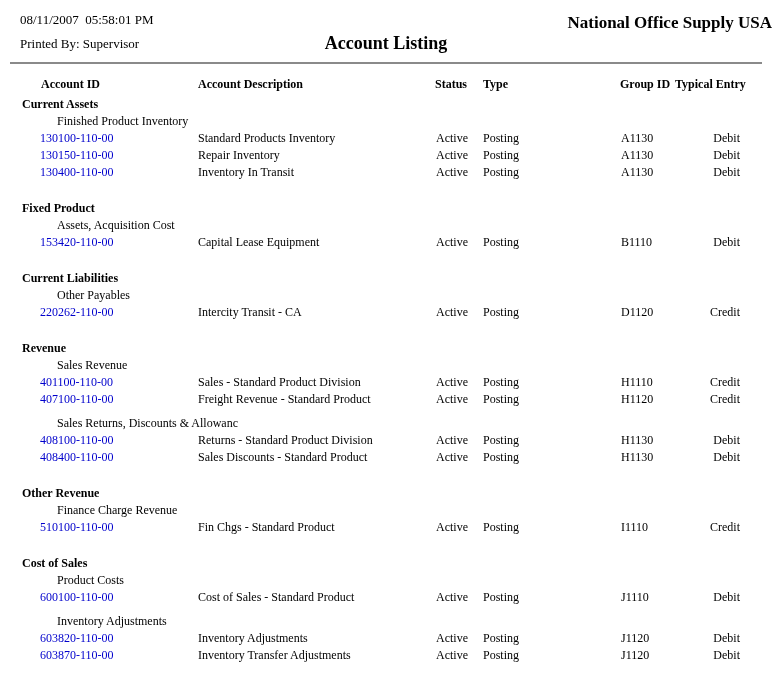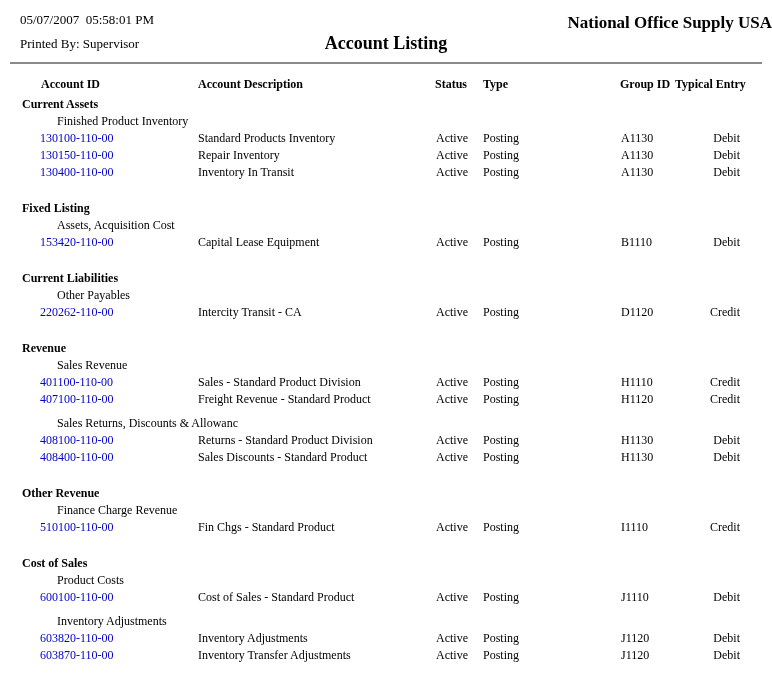--- a/index.html
+++ b/index.html
@@ -66,21 +66,21 @@
   .sub-gap { margin-top: 7px; }
   .account-row .c-id { left: 40px; color: var(--link-color); cursor: pointer; }
   .account-row .c-status { left: 436px; }
   .account-row .c-group { left: 621px; }
 </style>
 </head>
 <body>
 
 <div class="page">
 
-  <div class="hdr-date">05/07/2007  05:58:01 PM</div>
+  <div class="hdr-date">08/11/2007  05:58:01 PM</div>
   <div class="hdr-printedby">Printed By: Supervisor</div>
   <div class="hdr-company">National Office Supply USA</div>
   <div class="hdr-title">Account Listing</div>
 
   <div class="divider"></div>
 
   <div class="col-headers">
     <span class="cell c-id">Account ID</span>
     <span class="cell c-desc">Account Description</span>
     <span class="cell c-status">Status</span>
@@ -109,21 +109,21 @@
         <div class="cell c-entry">Debit</div>
       </div>
       <div class="line account-row">
         <div class="cell c-id">130400-110-00</div>
         <div class="cell c-desc">Inventory In Transit</div>
         <div class="cell c-status">Active</div>
         <div class="cell c-type">Posting</div>
         <div class="cell c-group">A1130</div>
         <div class="cell c-entry">Debit</div>
       </div>
-      <div class="line group-header">Fixed Listing</div>
+      <div class="line group-header">Fixed Product</div>
       <div class="line subsection-header">Assets, Acquisition Cost</div>
       <div class="line account-row">
         <div class="cell c-id">153420-110-00</div>
         <div class="cell c-desc">Capital Lease Equipment</div>
         <div class="cell c-status">Active</div>
         <div class="cell c-type">Posting</div>
         <div class="cell c-group">B1110</div>
         <div class="cell c-entry">Debit</div>
       </div>
       <div class="line group-header">Current Liabilities</div>

